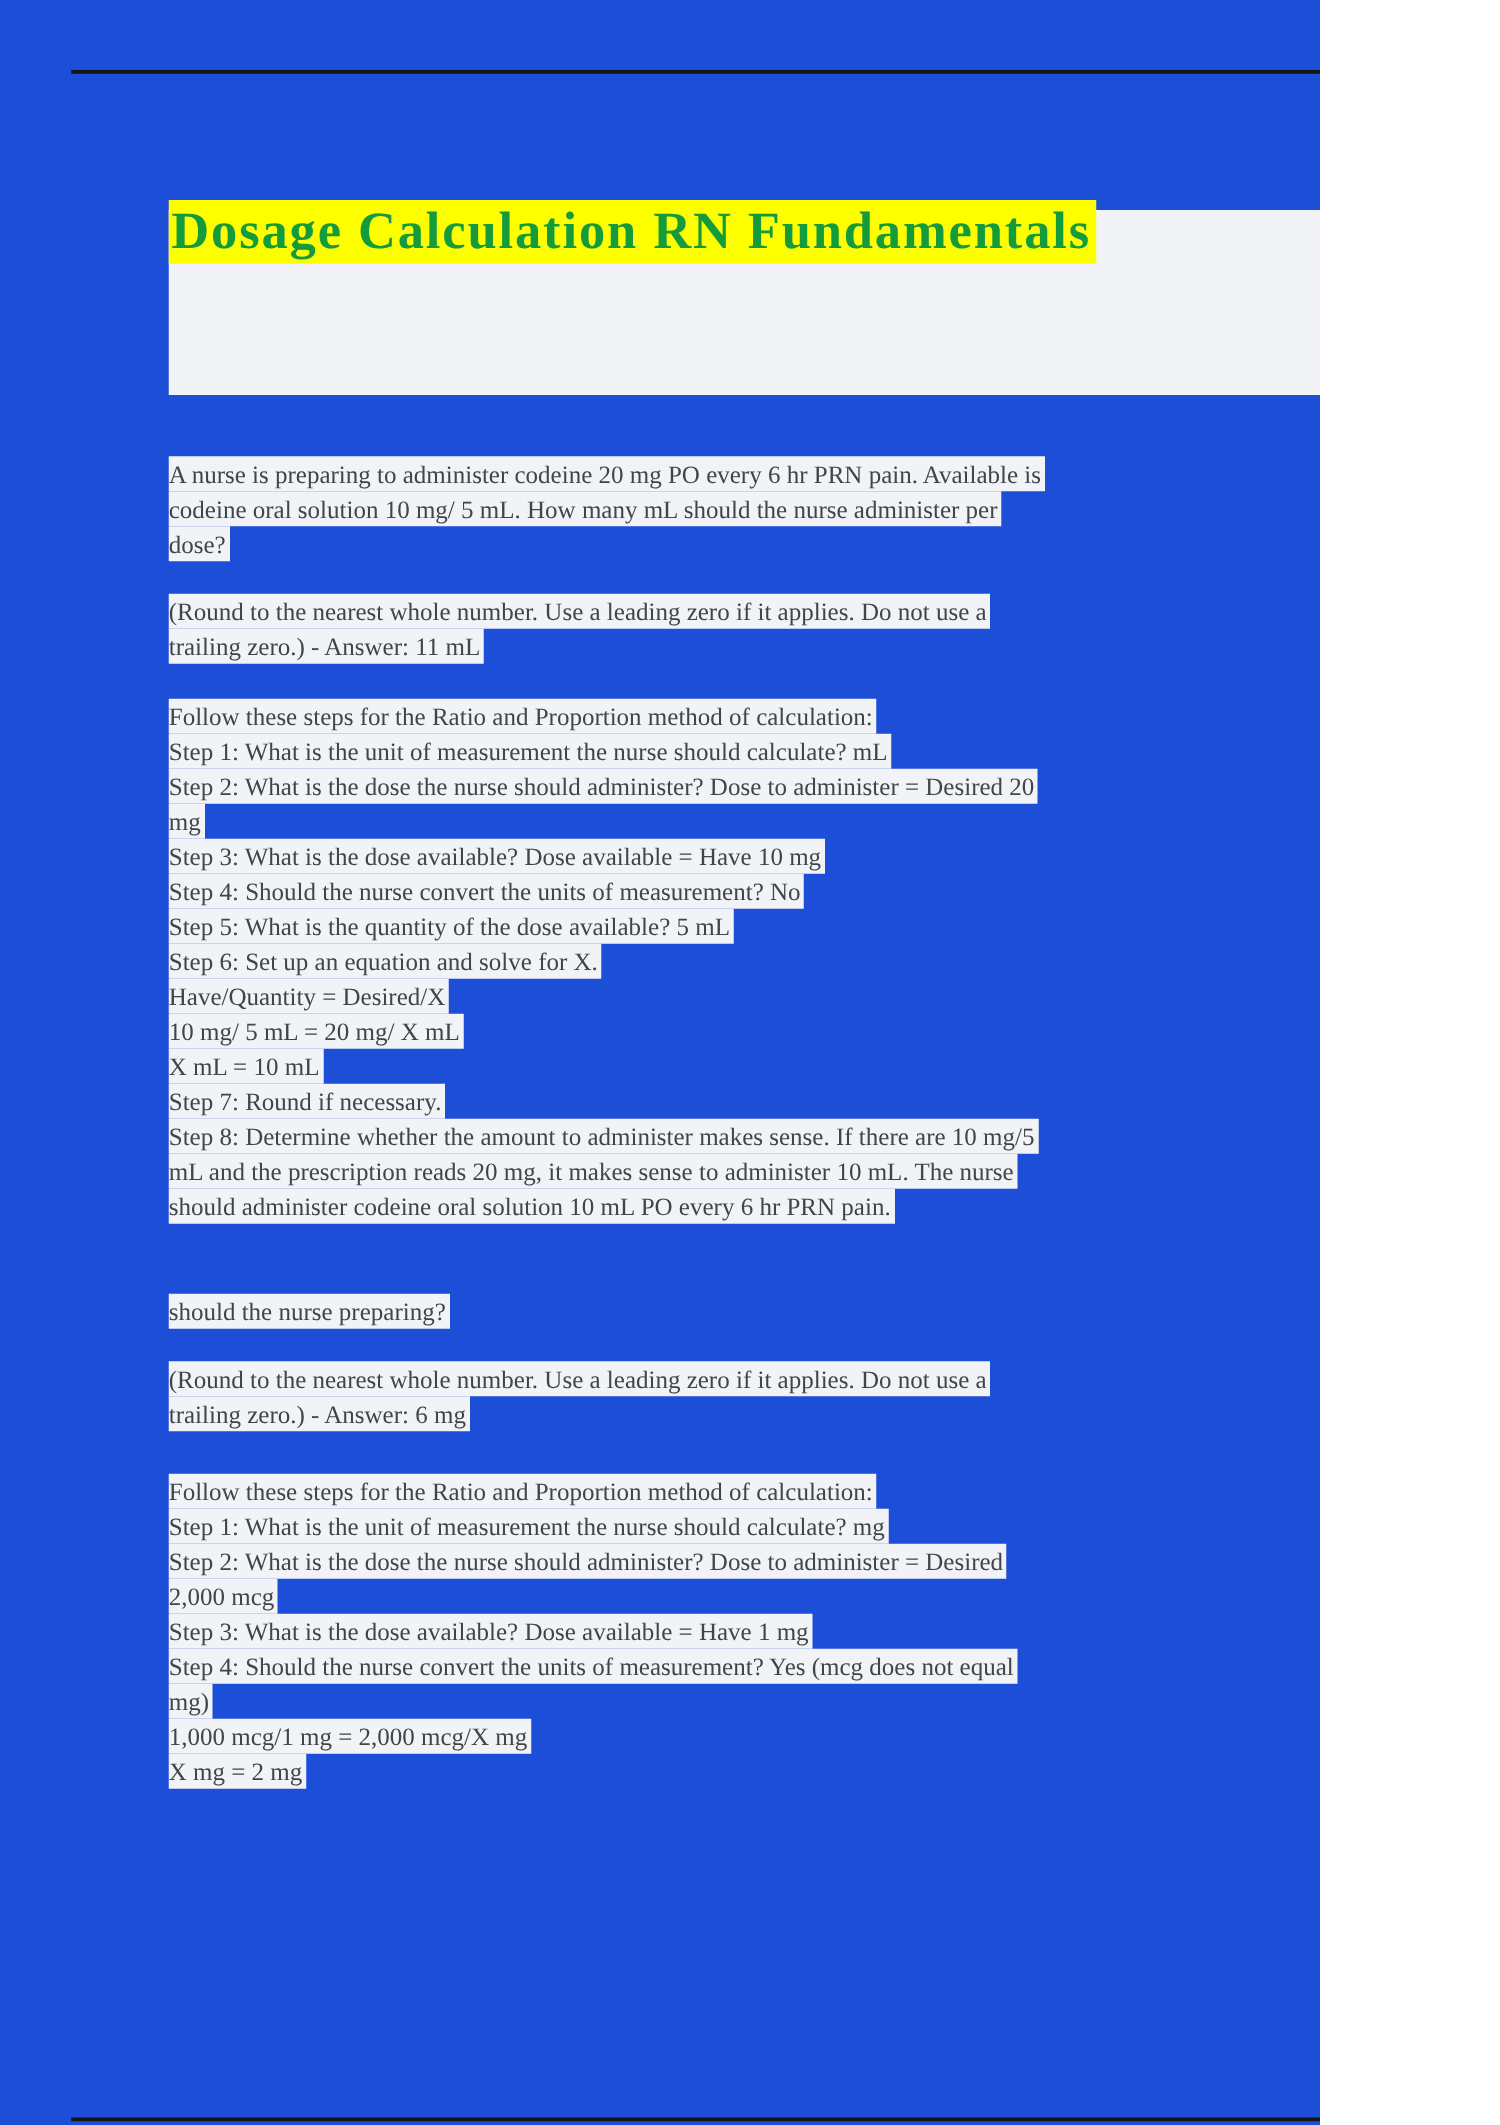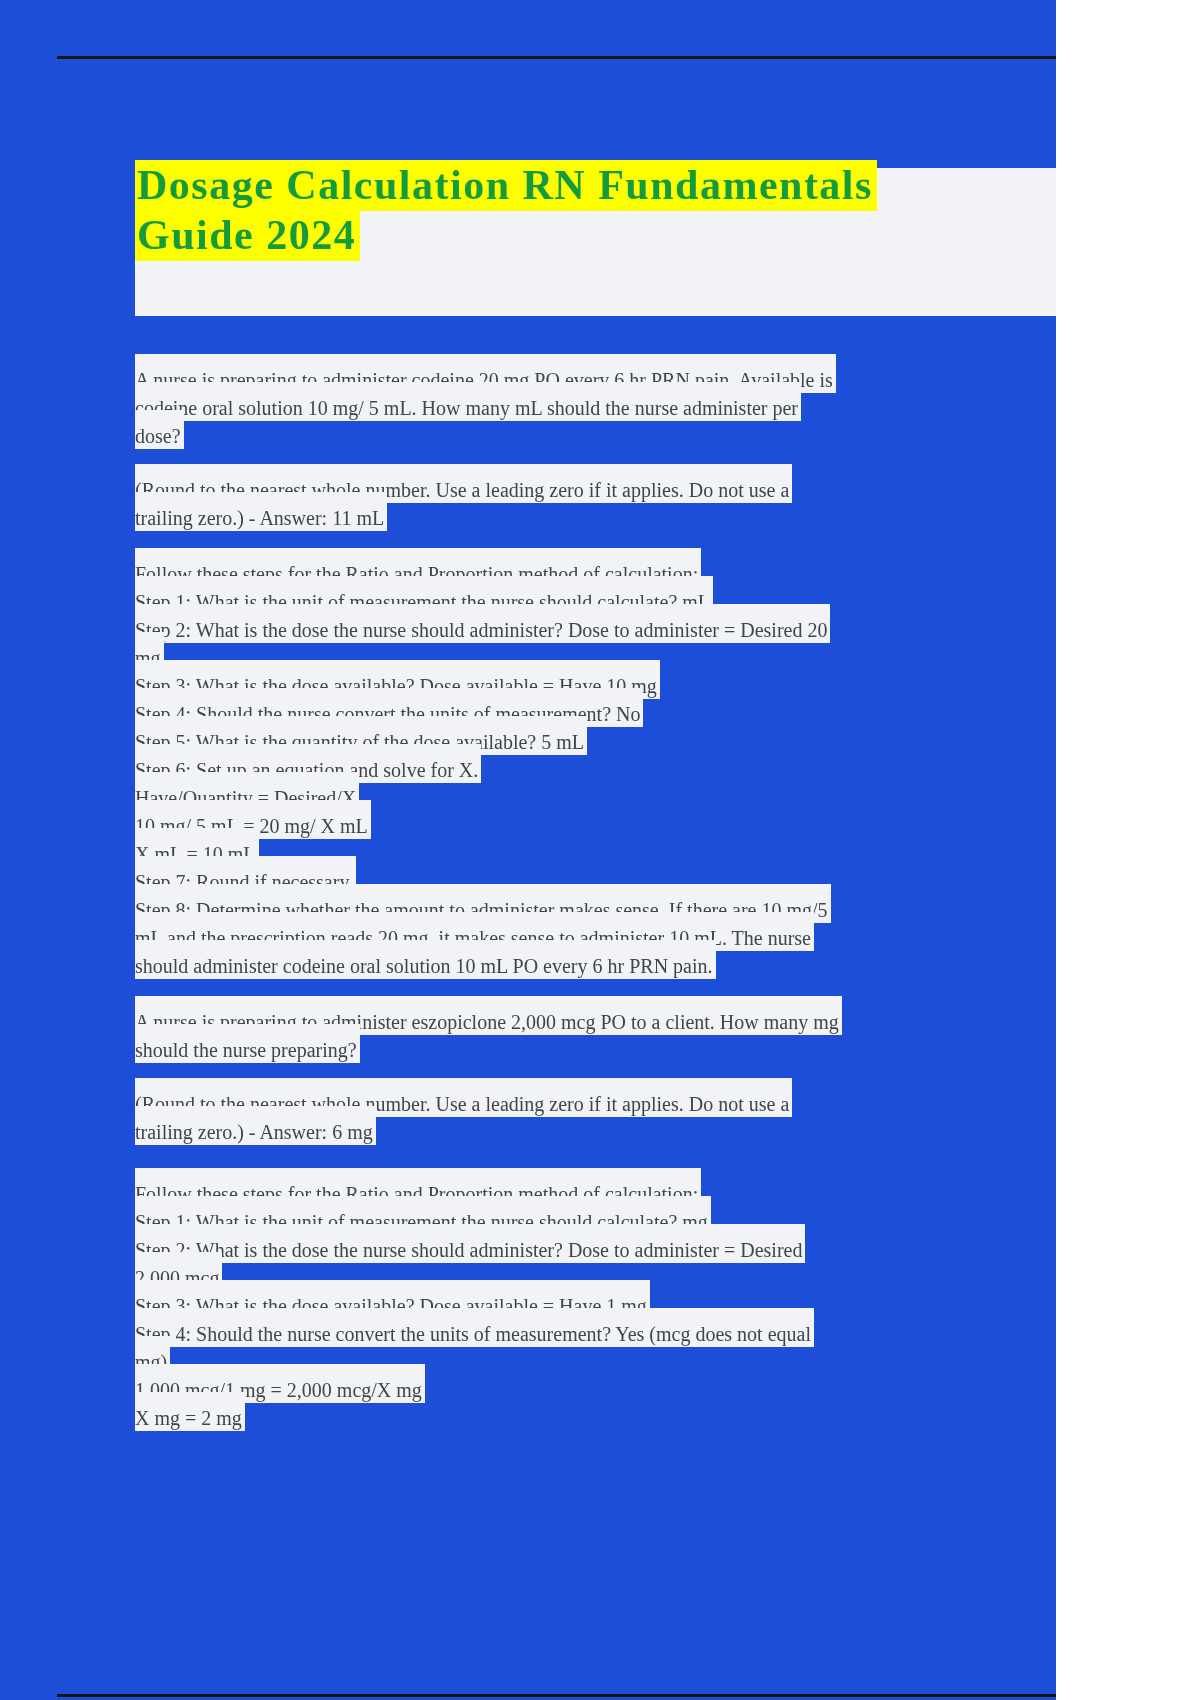--- a/index.html
+++ b/index.html
@@ -53,50 +53,49 @@
   .para {
     position: absolute;
     left: 135px;
     width: 1000px;
     font-size: 20px;
     line-height: 28px;
     color: #40454c;
   }
   .para .hl {
     background: #f1f3f6;
-    padding: 15px 3px 2px 0;
+    padding: 4px 3px 2px 0;
   }
   .p-q1     { top: 366px; }
   .p-round1 { top: 476px; }
   .p-steps1 { top: 560px; }
   .p-q2     { top: 1008px; }
   .p-round2 { top: 1090px; }
   .p-steps2 { top: 1180px; }
 </style>
 </head>
 <body>
 
 <div class="page">
 
   <div class="rule rule-top"></div>
 
   <div class="title-backdrop"></div>
 
   <div class="title-block">
     <div><span class="yellow">Dosage Calculation RN Fundamentals</span></div>
-    <div><span class="yellow">Guide 2024</span></div>
   </div>
 
   <div class="para p-q1"><span class="hl">A nurse is preparing to administer codeine 20 mg PO every 6 hr PRN pain. Available is</span><br><span class="hl">codeine oral solution 10 mg/ 5 mL. How many mL should the nurse administer per</span><br><span class="hl">dose?</span></div>
 
   <div class="para p-round1"><span class="hl">(Round to the nearest whole number. Use a leading zero if it applies. Do not use a</span><br><span class="hl">trailing zero.) - Answer: 11 mL</span></div>
 
   <div class="para p-steps1"><span class="hl">Follow these steps for the Ratio and Proportion method of calculation:</span><br><span class="hl">Step 1: What is the unit of measurement the nurse should calculate? mL</span><br><span class="hl">Step 2: What is the dose the nurse should administer? Dose to administer = Desired 20</span><br><span class="hl">mg</span><br><span class="hl">Step 3: What is the dose available? Dose available = Have 10 mg</span><br><span class="hl">Step 4: Should the nurse convert the units of measurement? No</span><br><span class="hl">Step 5: What is the quantity of the dose available? 5 mL</span><br><span class="hl">Step 6: Set up an equation and solve for X.</span><br><span class="hl">Have/Quantity = Desired/X</span><br><span class="hl">10 mg/ 5 mL = 20 mg/ X mL</span><br><span class="hl">X mL = 10 mL</span><br><span class="hl">Step 7: Round if necessary.</span><br><span class="hl">Step 8: Determine whether the amount to administer makes sense. If there are 10 mg/5</span><br><span class="hl">mL and the prescription reads 20 mg, it makes sense to administer 10 mL. The nurse</span><br><span class="hl">should administer codeine oral solution 10 mL PO every 6 hr PRN pain.</span></div>
 
-  <div class="para p-q2"><span class="hl">A nurse is preparing to administer eszopiclone 2,000 mcg PO to a client. How many mg</span><br><span class="hl">should the nurse preparing?</span></div>
+  <div class="para p-q2"><br><span class="hl">should the nurse preparing?</span></div>
 
   <div class="para p-round2"><span class="hl">(Round to the nearest whole number. Use a leading zero if it applies. Do not use a</span><br><span class="hl">trailing zero.) - Answer: 6 mg</span></div>
 
   <div class="para p-steps2"><span class="hl">Follow these steps for the Ratio and Proportion method of calculation:</span><br><span class="hl">Step 1: What is the unit of measurement the nurse should calculate? mg</span><br><span class="hl">Step 2: What is the dose the nurse should administer? Dose to administer = Desired</span><br><span class="hl">2,000 mcg</span><br><span class="hl">Step 3: What is the dose available? Dose available = Have 1 mg</span><br><span class="hl">Step 4: Should the nurse convert the units of measurement? Yes (mcg does not equal</span><br><span class="hl">mg)</span><br><span class="hl">1,000 mcg/1 mg = 2,000 mcg/X mg</span><br><span class="hl">X mg = 2 mg</span></div>
 
   <div class="rule rule-bottom"></div>
 
 </div>
 
 </body></html>

